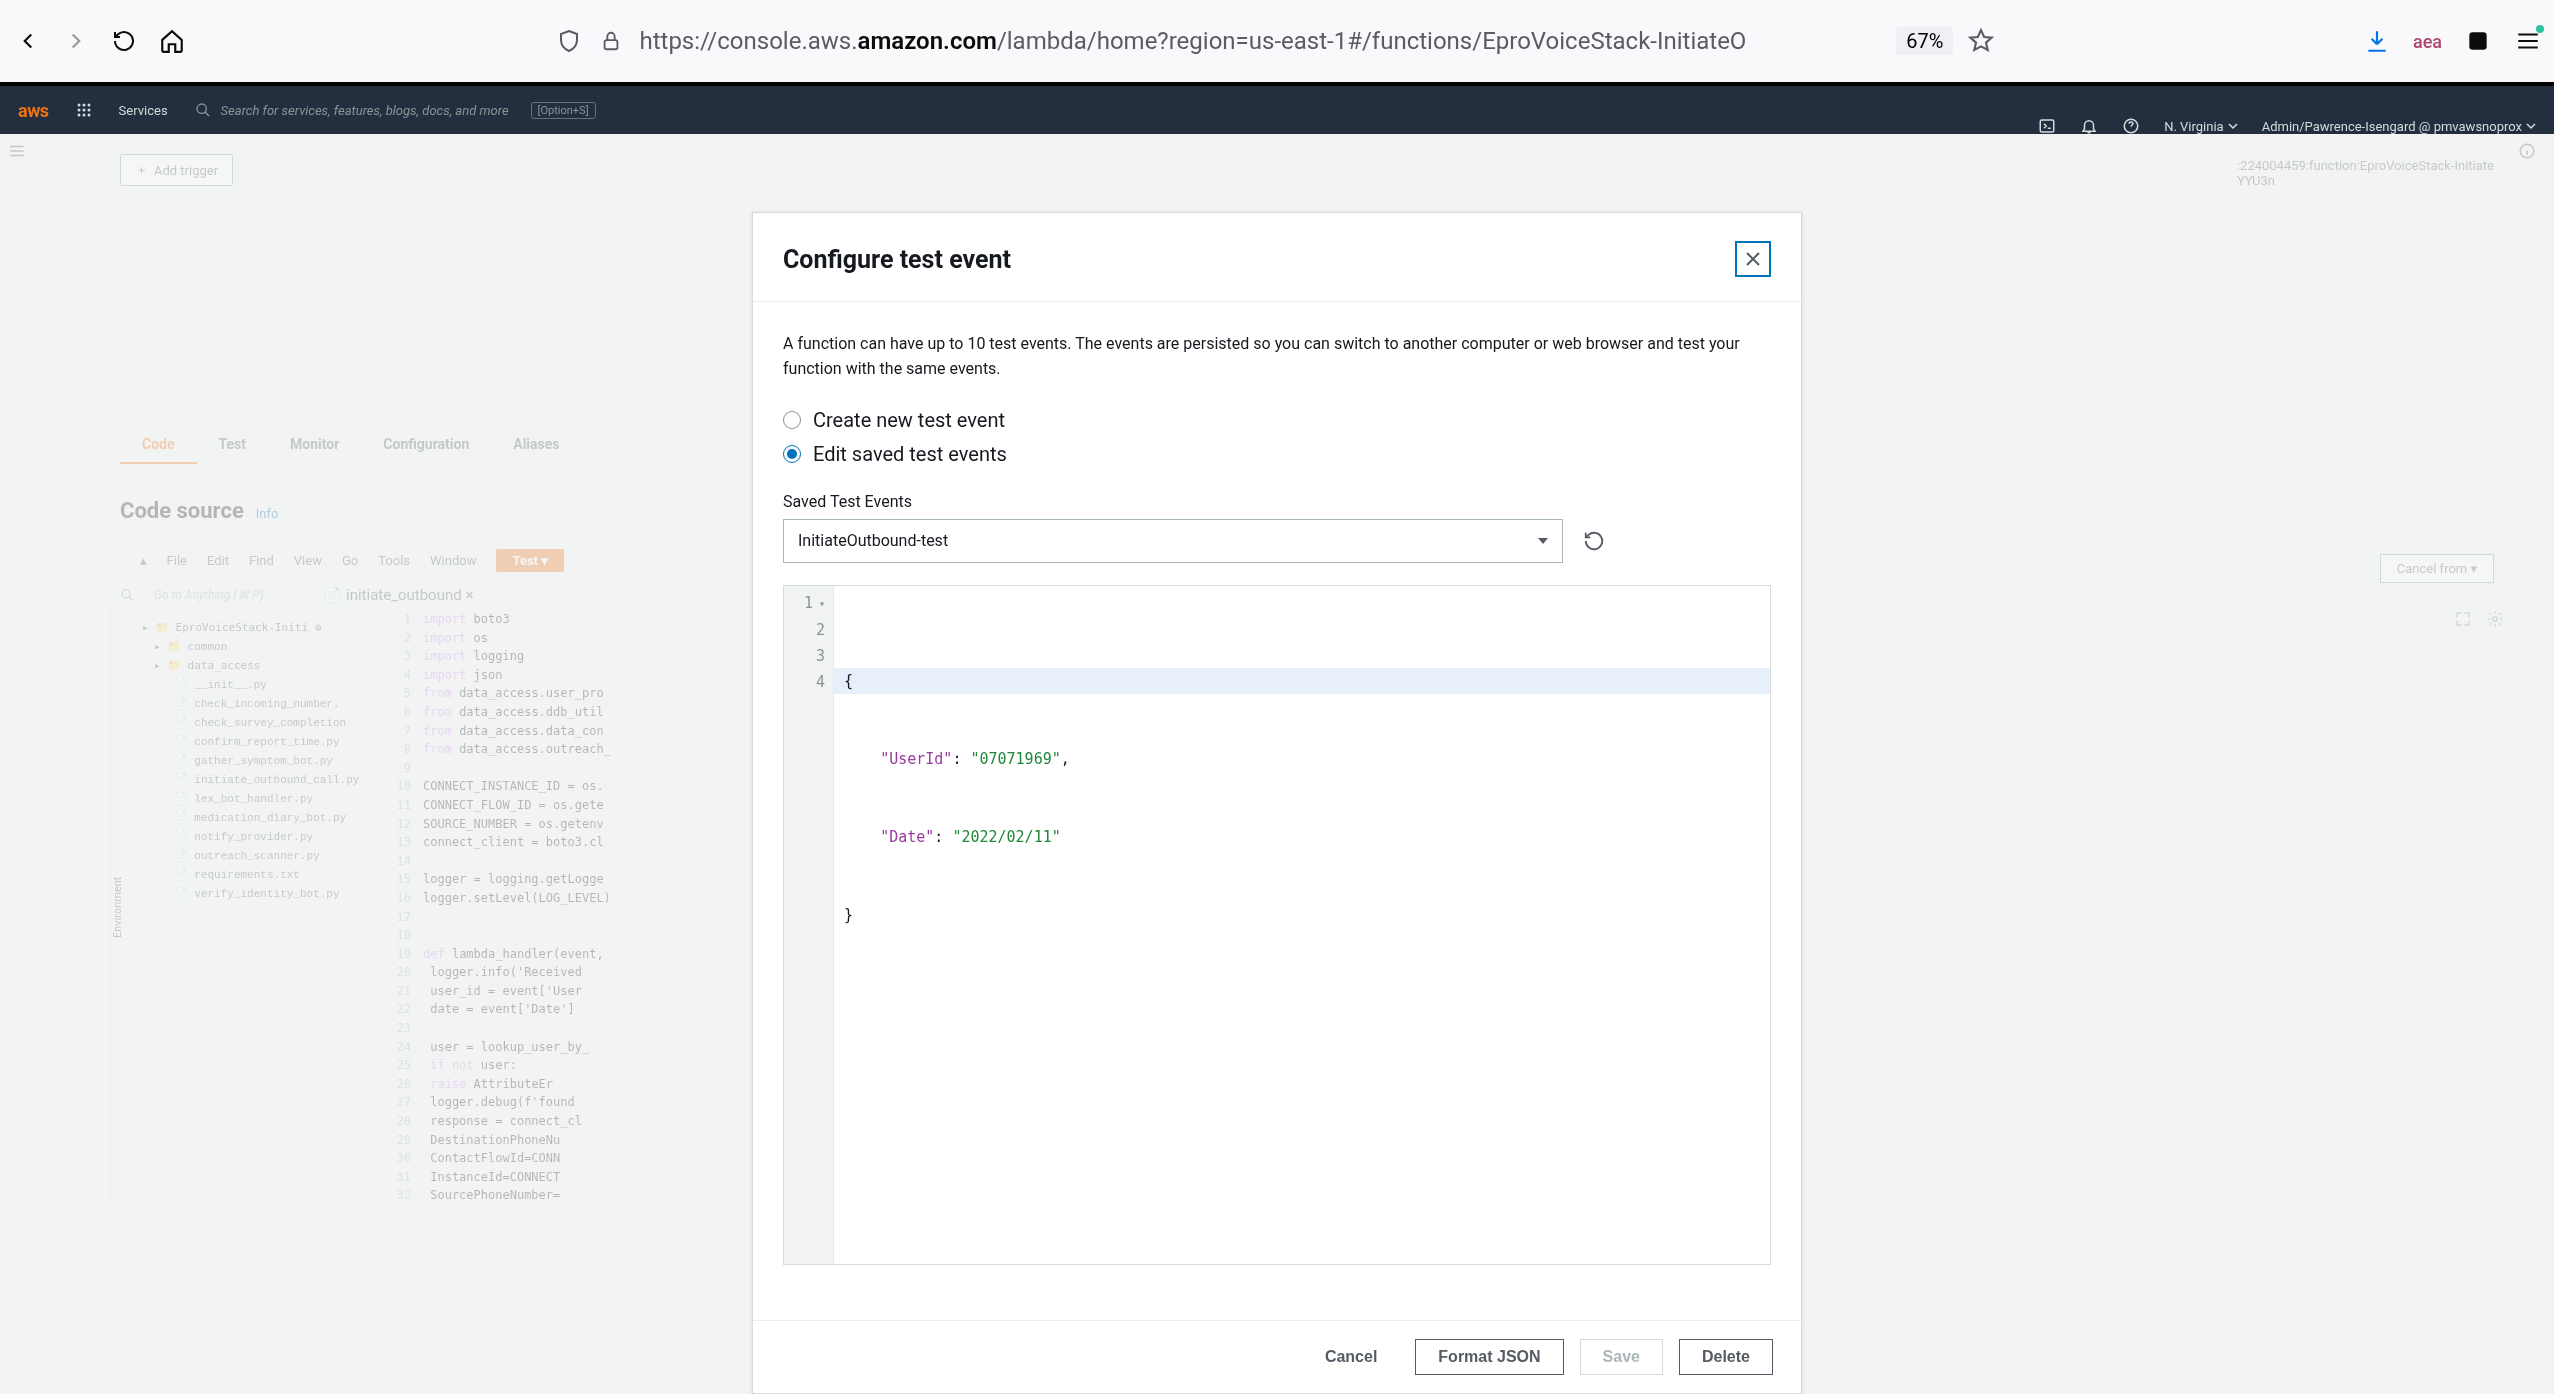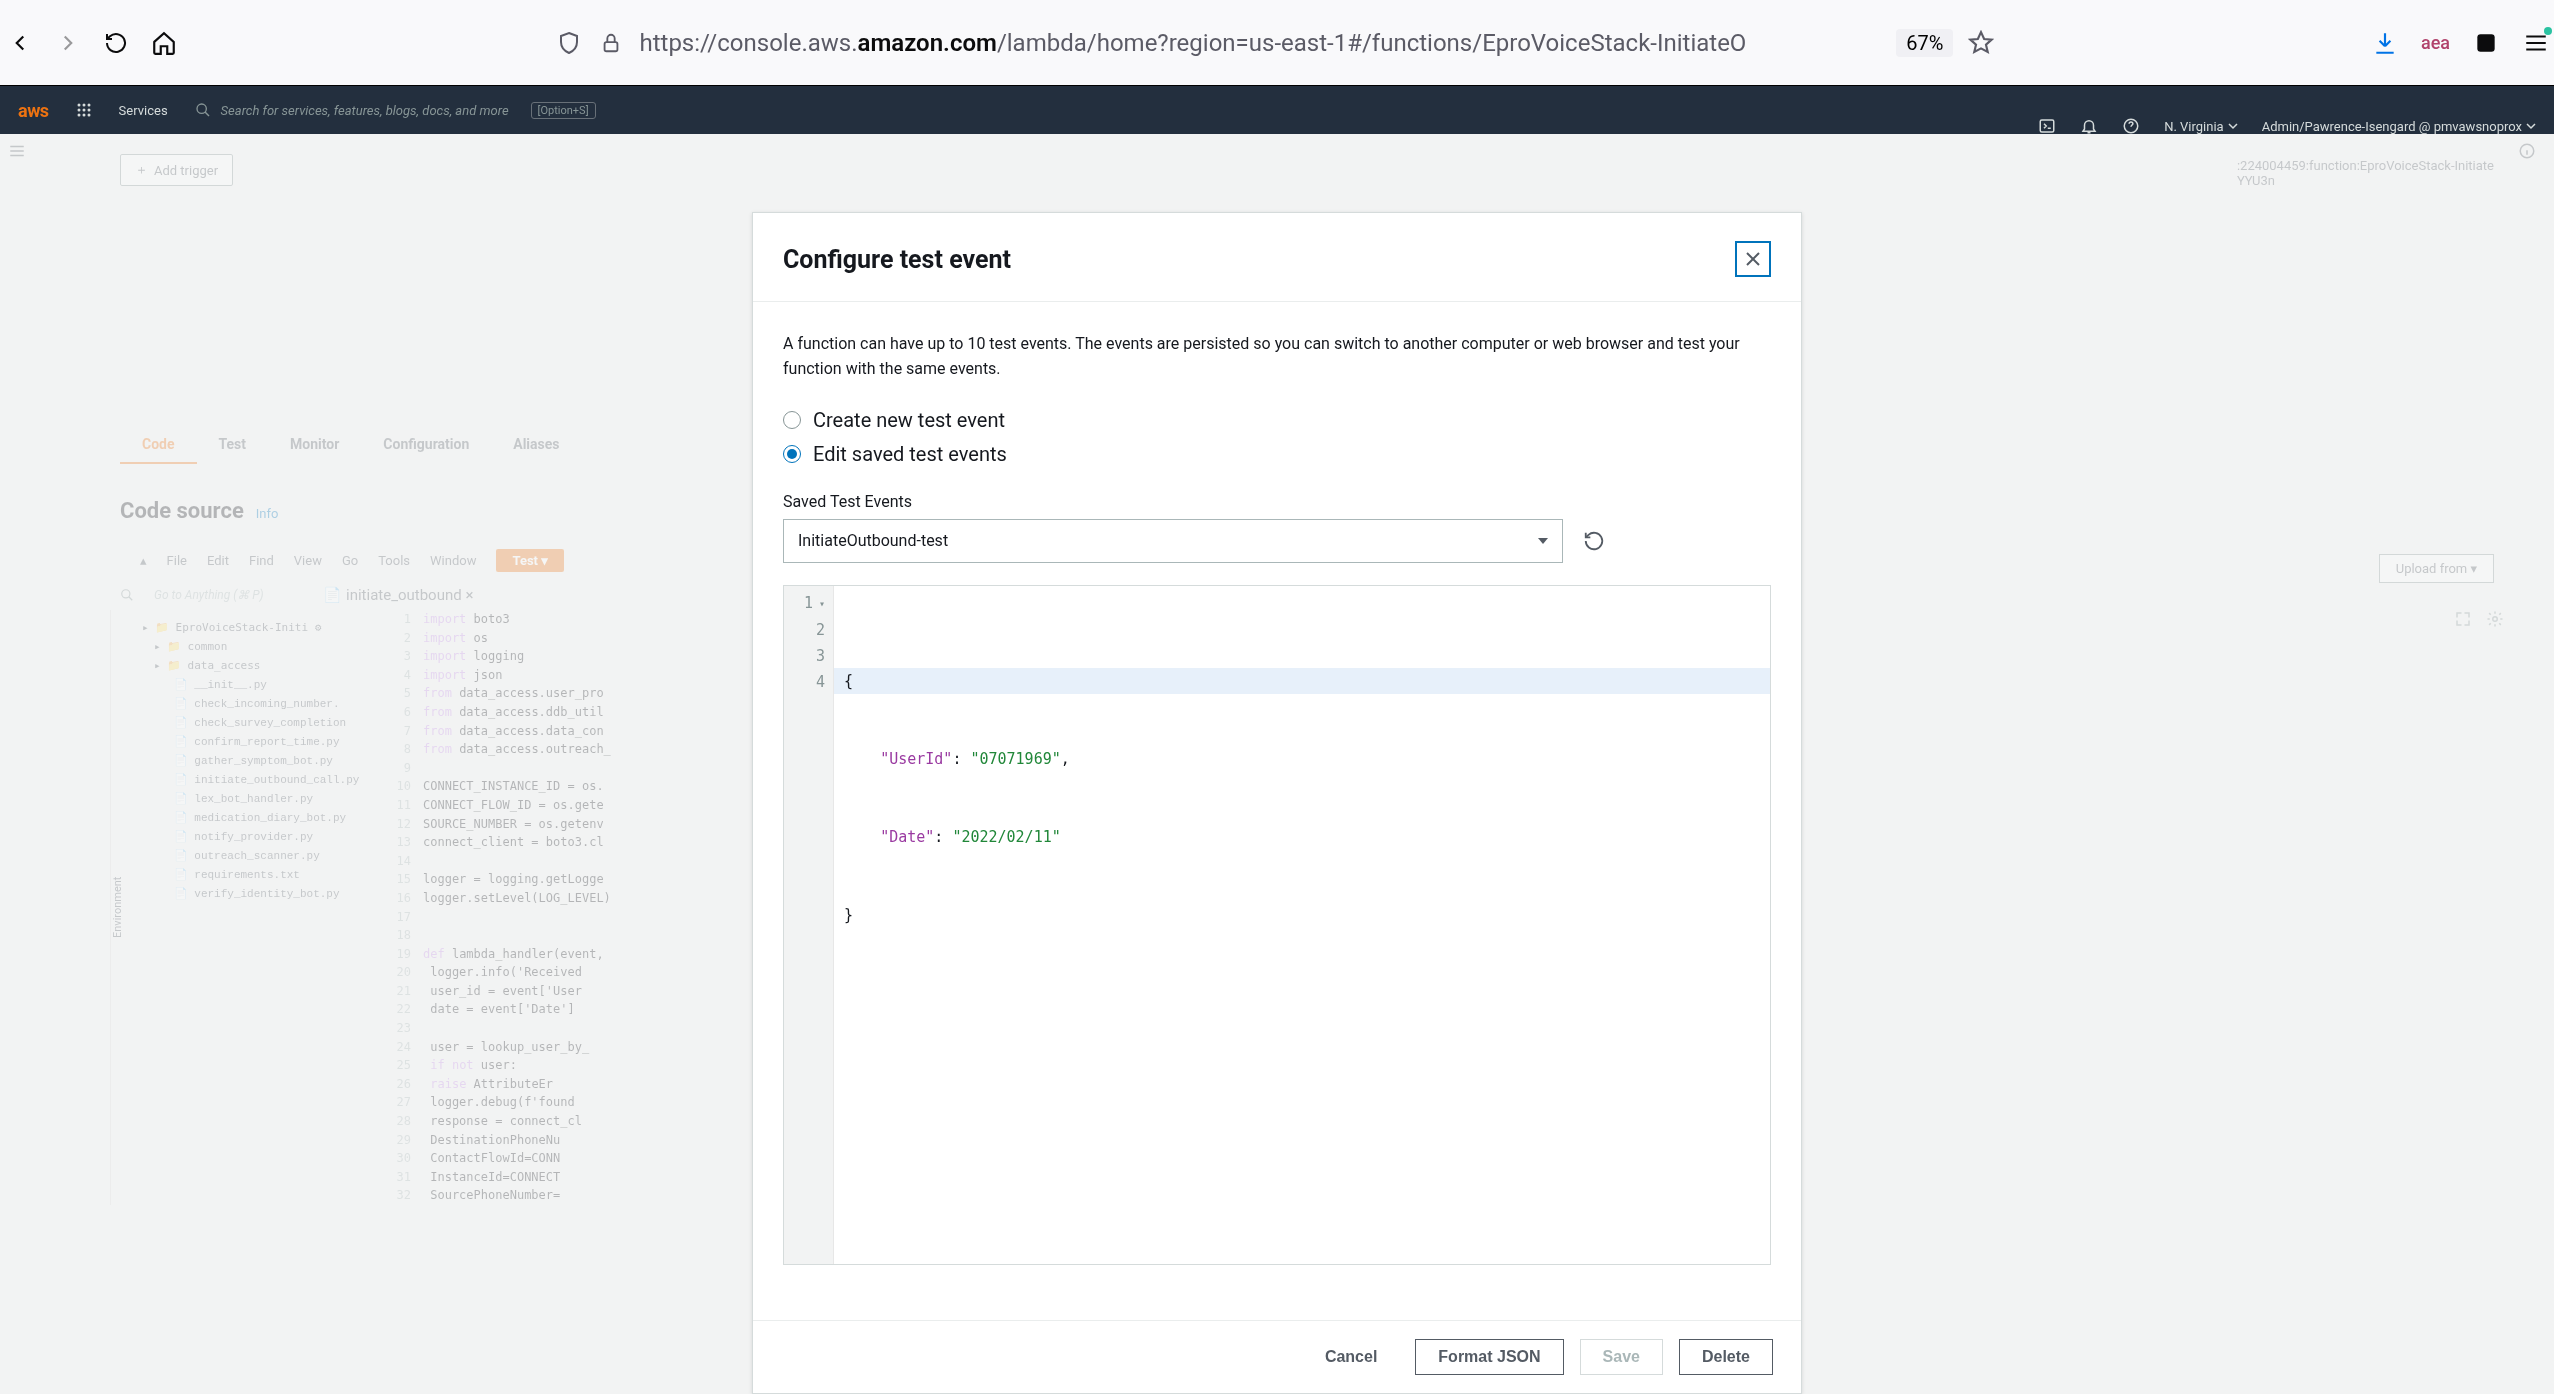--- a/index.html
+++ b/index.html
@@ -1,19 +1,19 @@
 <!DOCTYPE html>
 <html><head>
 <meta charset="utf-8">
 <style>
 * { margin:0; padding:0; box-sizing:border-box; }
 body { font-family:-apple-system,BlinkMacSystemFont,"Segoe UI",Roboto,sans-serif; font-size:13px; color:#16191f; background:#f2f3f3; width:2554px; height:1394px; overflow:hidden; position:relative; }
 
 
-.browser-bar { height:86px; background:#f9f9fb; border-bottom:1px solid #000000; display:flex; align-items:center; padding:0 4px; gap:16px; }
+.browser-bar { height:86px; background:#f9f9fb; border-bottom:4px solid #000000; display:flex; align-items:center; padding:0 12px; gap:16px; }
 .nav-arrow { width:32px; height:32px; display:flex; align-items:center; justify-content:center; cursor:pointer; border-radius:6px; }
 .url-bar { flex:1; display:flex; align-items:center; max-width:1440px; margin:0 auto; gap:14px; font-size:24px; color:#5b5b66; }
 .url-text { flex:1; white-space:nowrap; overflow:hidden; text-overflow:ellipsis; font-size:24px; }
 .url-text .bold { font-weight:600; color:#0c0c0d; }
 .zoom-badge { background:#f0f0f4; border-radius:4px; padding:2px 10px; font-size:20px; color:#000; }
 .chrome-icon { width:28px; height:28px; display:flex; align-items:center; justify-content:center; color:#5b5b66; }
 .right-icons { display:flex; gap:22px; align-items:center; }
 
 
 .aws-nav { height:48px; background:#232f3e; display:flex; align-items:center; padding:0 18px; gap:27px; color:#d5dbdb; font-size:13px; }
@@ -229,21 +229,21 @@
     <div class="bk-tabs">
       <span class="bk-tab active">Code</span>
       <span class="bk-tab">Test</span>
       <span class="bk-tab">Monitor</span>
       <span class="bk-tab">Configuration</span>
       <span class="bk-tab">Aliases</span>
     </div>
     <div class="bk-section-title">
       <span>Code source</span><span class="bk-info">Info</span>
     </div>
-    <span class="bk-upload"><span>Upload from</span> ▾</span>
+    <span class="bk-upload"><span>Cancel from</span> ▾</span>
     <div class="bk-right-icons">
       <span>
           <svg width="18" height="18" viewBox="0 0 24 24" fill="none" stroke="#879596" stroke-width="2">
             <path d="M4 10V4h6M20 14v6h-6M14 4h6v6M10 20H4v-6"></path>
           </svg>
         </span>
       <span>
           <svg width="18" height="18" viewBox="0 0 24 24" fill="none" stroke="#879596" stroke-width="2">
             <circle cx="12" cy="12" r="3"></circle>
             <path d="M12 2v3M12 19v3M4.2 4.2l2.1 2.1M17.7 17.7l2.1 2.1M2 12h3M19 12h3M4.2 19.8l2.1-2.1M17.7 6.3l2.1-2.1"></path>

